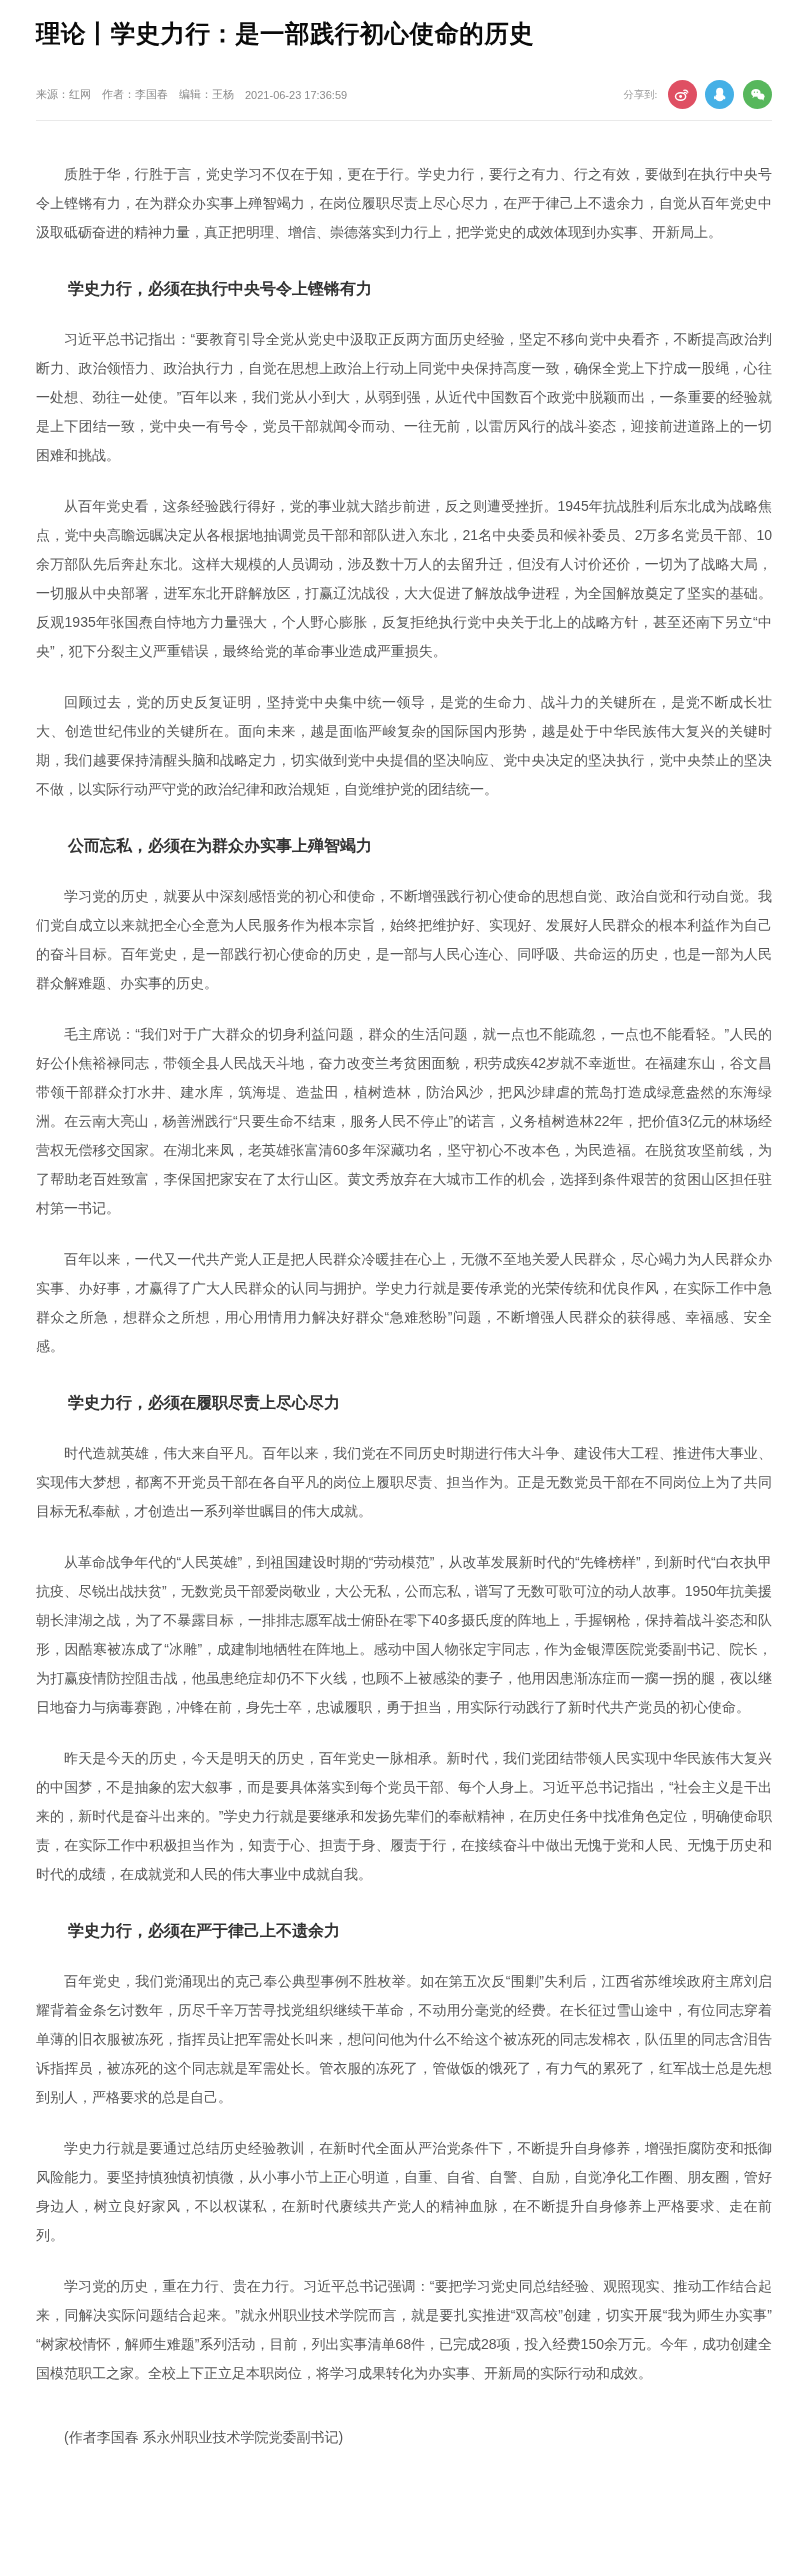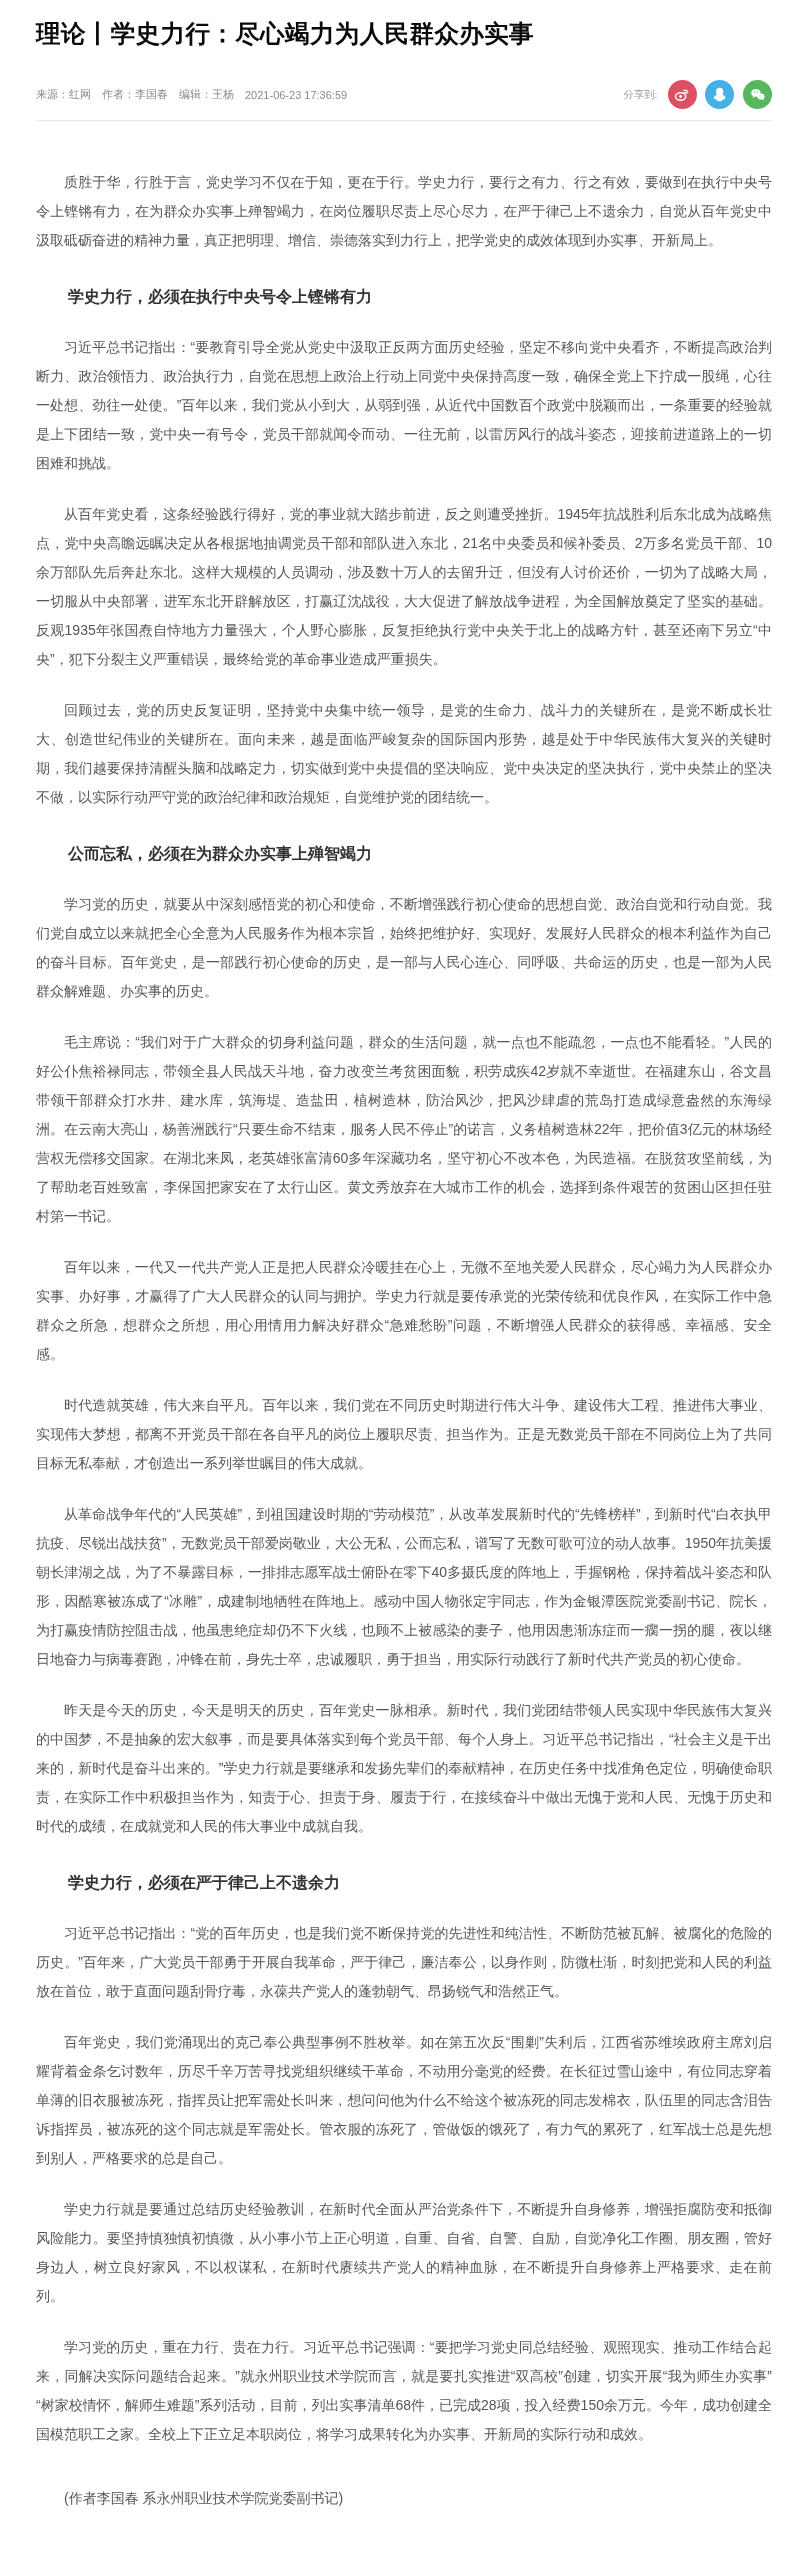--- a/index.html
+++ b/index.html
@@ -73,36 +73,36 @@
     margin-bottom: 22px;
   }
   .section-heading {
     font-size: 16px;
     line-height: 24px;
     font-weight: 700;
     color: #333333;
     text-indent: 2em;
     margin: 30px 0 24px 0;
   }
-  .article-body > :first-child { margin-top: 8px; }
+  .article-body > :first-child { margin-top: 0; }
 
   .footer-note {
     font-size: 14px;
     line-height: 29px;
     color: #565656;
     text-indent: 2em;
     margin-top: 35px;
   }
 </style>
 </head>
 <body>
 
 <div class="page">
 
-  <h1 class="article-title">理论丨学史力行：尽心竭力为人民群众办实事</h1>
+  <h1 class="article-title">理论丨学史力行：是一部践行初心使命的历史</h1>
 
   <div class="meta-row">
     <div class="meta-left">
       <span>来源：红网</span>
       <span>作者：李国春</span>
       <span>编辑：王杨</span>
       <span>2021-06-23 17:36:59</span>
     </div>
     <div class="share-area">
       <span class="share-label">分享到:</span>
@@ -149,25 +149,25 @@
   <div class="article-body">
       <p class="para">质胜于华，行胜于言，党史学习不仅在于知，更在于行。学史力行，要行之有力、行之有效，要做到在执行中央号令上铿锵有力，在为群众办实事上殚智竭力，在岗位履职尽责上尽心尽力，在严于律己上不遗余力，自觉从百年党史中汲取砥砺奋进的精神力量，真正把明理、增信、崇德落实到力行上，把学党史的成效体现到办实事、开新局上。</p>
       <h2 class="section-heading">学史力行，必须在执行中央号令上铿锵有力</h2>
       <p class="para">习近平总书记指出：“要教育引导全党从党史中汲取正反两方面历史经验，坚定不移向党中央看齐，不断提高政治判断力、政治领悟力、政治执行力，自觉在思想上政治上行动上同党中央保持高度一致，确保全党上下拧成一股绳，心往一处想、劲往一处使。”百年以来，我们党从小到大，从弱到强，从近代中国数百个政党中脱颖而出，一条重要的经验就是上下团结一致，党中央一有号令，党员干部就闻令而动、一往无前，以雷厉风行的战斗姿态，迎接前进道路上的一切困难和挑战。</p>
       <p class="para">从百年党史看，这条经验践行得好，党的事业就大踏步前进，反之则遭受挫折。1945年抗战胜利后东北成为战略焦点，党中央高瞻远瞩决定从各根据地抽调党员干部和部队进入东北，21名中央委员和候补委员、2万多名党员干部、10余万部队先后奔赴东北。这样大规模的人员调动，涉及数十万人的去留升迁，但没有人讨价还价，一切为了战略大局，一切服从中央部署，进军东北开辟解放区，打赢辽沈战役，大大促进了解放战争进程，为全国解放奠定了坚实的基础。反观1935年张国焘自恃地方力量强大，个人野心膨胀，反复拒绝执行党中央关于北上的战略方针，甚至还南下另立“中央”，犯下分裂主义严重错误，最终给党的革命事业造成严重损失。</p>
       <p class="para">回顾过去，党的历史反复证明，坚持党中央集中统一领导，是党的生命力、战斗力的关键所在，是党不断成长壮大、创造世纪伟业的关键所在。面向未来，越是面临严峻复杂的国际国内形势，越是处于中华民族伟大复兴的关键时期，我们越要保持清醒头脑和战略定力，切实做到党中央提倡的坚决响应、党中央决定的坚决执行，党中央禁止的坚决不做，以实际行动严守党的政治纪律和政治规矩，自觉维护党的团结统一。</p>
       <h2 class="section-heading">公而忘私，必须在为群众办实事上殚智竭力</h2>
       <p class="para">学习党的历史，就要从中深刻感悟党的初心和使命，不断增强践行初心使命的思想自觉、政治自觉和行动自觉。我们党自成立以来就把全心全意为人民服务作为根本宗旨，始终把维护好、实现好、发展好人民群众的根本利益作为自己的奋斗目标。百年党史，是一部践行初心使命的历史，是一部与人民心连心、同呼吸、共命运的历史，也是一部为人民群众解难题、办实事的历史。</p>
       <p class="para">毛主席说：“我们对于广大群众的切身利益问题，群众的生活问题，就一点也不能疏忽，一点也不能看轻。”人民的好公仆焦裕禄同志，带领全县人民战天斗地，奋力改变兰考贫困面貌，积劳成疾42岁就不幸逝世。在福建东山，谷文昌带领干部群众打水井、建水库，筑海堤、造盐田，植树造林，防治风沙，把风沙肆虐的荒岛打造成绿意盎然的东海绿洲。在云南大亮山，杨善洲践行“只要生命不结束，服务人民不停止”的诺言，义务植树造林22年，把价值3亿元的林场经营权无偿移交国家。在湖北来凤，老英雄张富清60多年深藏功名，坚守初心不改本色，为民造福。在脱贫攻坚前线，为了帮助老百姓致富，李保国把家安在了太行山区。黄文秀放弃在大城市工作的机会，选择到条件艰苦的贫困山区担任驻村第一书记。</p>
       <p class="para">百年以来，一代又一代共产党人正是把人民群众冷暖挂在心上，无微不至地关爱人民群众，尽心竭力为人民群众办实事、办好事，才赢得了广大人民群众的认同与拥护。学史力行就是要传承党的光荣传统和优良作风，在实际工作中急群众之所急，想群众之所想，用心用情用力解决好群众“急难愁盼”问题，不断增强人民群众的获得感、幸福感、安全感。</p>
+      <h2 class="section-heading">学史力行，必须在履职尽责上尽心尽力</h2>
       <p class="para">时代造就英雄，伟大来自平凡。百年以来，我们党在不同历史时期进行伟大斗争、建设伟大工程、推进伟大事业、实现伟大梦想，都离不开党员干部在各自平凡的岗位上履职尽责、担当作为。正是无数党员干部在不同岗位上为了共同目标无私奉献，才创造出一系列举世瞩目的伟大成就。</p>
       <p class="para">从革命战争年代的“人民英雄”，到祖国建设时期的“劳动模范”，从改革发展新时代的“先锋榜样”，到新时代“白衣执甲抗疫、尽锐出战扶贫”，无数党员干部爱岗敬业，大公无私，公而忘私，谱写了无数可歌可泣的动人故事。1950年抗美援朝长津湖之战，为了不暴露目标，一排排志愿军战士俯卧在零下40多摄氏度的阵地上，手握钢枪，保持着战斗姿态和队形，因酷寒被冻成了“冰雕”，成建制地牺牲在阵地上。感动中国人物张定宇同志，作为金银潭医院党委副书记、院长，为打赢疫情防控阻击战，他虽患绝症却仍不下火线，也顾不上被感染的妻子，他用因患渐冻症而一瘸一拐的腿，夜以继日地奋力与病毒赛跑，冲锋在前，身先士卒，忠诚履职，勇于担当，用实际行动践行了新时代共产党员的初心使命。</p>
       <p class="para">昨天是今天的历史，今天是明天的历史，百年党史一脉相承。新时代，我们党团结带领人民实现中华民族伟大复兴的中国梦，不是抽象的宏大叙事，而是要具体落实到每个党员干部、每个人身上。习近平总书记指出，“社会主义是干出来的，新时代是奋斗出来的。”学史力行就是要继承和发扬先辈们的奉献精神，在历史任务中找准角色定位，明确使命职责，在实际工作中积极担当作为，知责于心、担责于身、履责于行，在接续奋斗中做出无愧于党和人民、无愧于历史和时代的成绩，在成就党和人民的伟大事业中成就自我。</p>
       <h2 class="section-heading">学史力行，必须在严于律己上不遗余力</h2>
-      <p class="para">习近平总书记指出：“党的百年历史，也是我们党不断保持党的先进性和纯洁性、不断防范被瓦解、被腐化的危险的历史。”百年来，广大党员干部勇于开展自我革命，严于律己，廉洁奉公，以身作则，防微杜渐，时刻把党和人民的利益放在首位，敢于直面问题刮骨疗毒，永葆共产党人的蓬勃朝气、昂扬锐气和浩然正气。</p>
       <p class="para">百年党史，我们党涌现出的克己奉公典型事例不胜枚举。如在第五次反“围剿”失利后，江西省苏维埃政府主席刘启耀背着金条乞讨数年，历尽千辛万苦寻找党组织继续干革命，不动用分毫党的经费。在长征过雪山途中，有位同志穿着单薄的旧衣服被冻死，指挥员让把军需处长叫来，想问问他为什么不给这个被冻死的同志发棉衣，队伍里的同志含泪告诉指挥员，被冻死的这个同志就是军需处长。管衣服的冻死了，管做饭的饿死了，有力气的累死了，红军战士总是先想到别人，严格要求的总是自己。</p>
       <p class="para">学史力行就是要通过总结历史经验教训，在新时代全面从严治党条件下，不断提升自身修养，增强拒腐防变和抵御风险能力。要坚持慎独慎初慎微，从小事小节上正心明道，自重、自省、自警、自励，自觉净化工作圈、朋友圈，管好身边人，树立良好家风，不以权谋私，在新时代赓续共产党人的精神血脉，在不断提升自身修养上严格要求、走在前列。</p>
       <p class="para">学习党的历史，重在力行、贵在力行。习近平总书记强调：“要把学习党史同总结经验、观照现实、推动工作结合起来，同解决实际问题结合起来。”就永州职业技术学院而言，就是要扎实推进“双高校”创建，切实开展“我为师生办实事”“树家校情怀，解师生难题”系列活动，目前，列出实事清单68件，已完成28项，投入经费150余万元。今年，成功创建全国模范职工之家。全校上下正立足本职岗位，将学习成果转化为办实事、开新局的实际行动和成效。</p>
     </div>
 
   <p class="footer-note">(作者李国春 系永州职业技术学院党委副书记)</p>
 
 </div>
 
 

